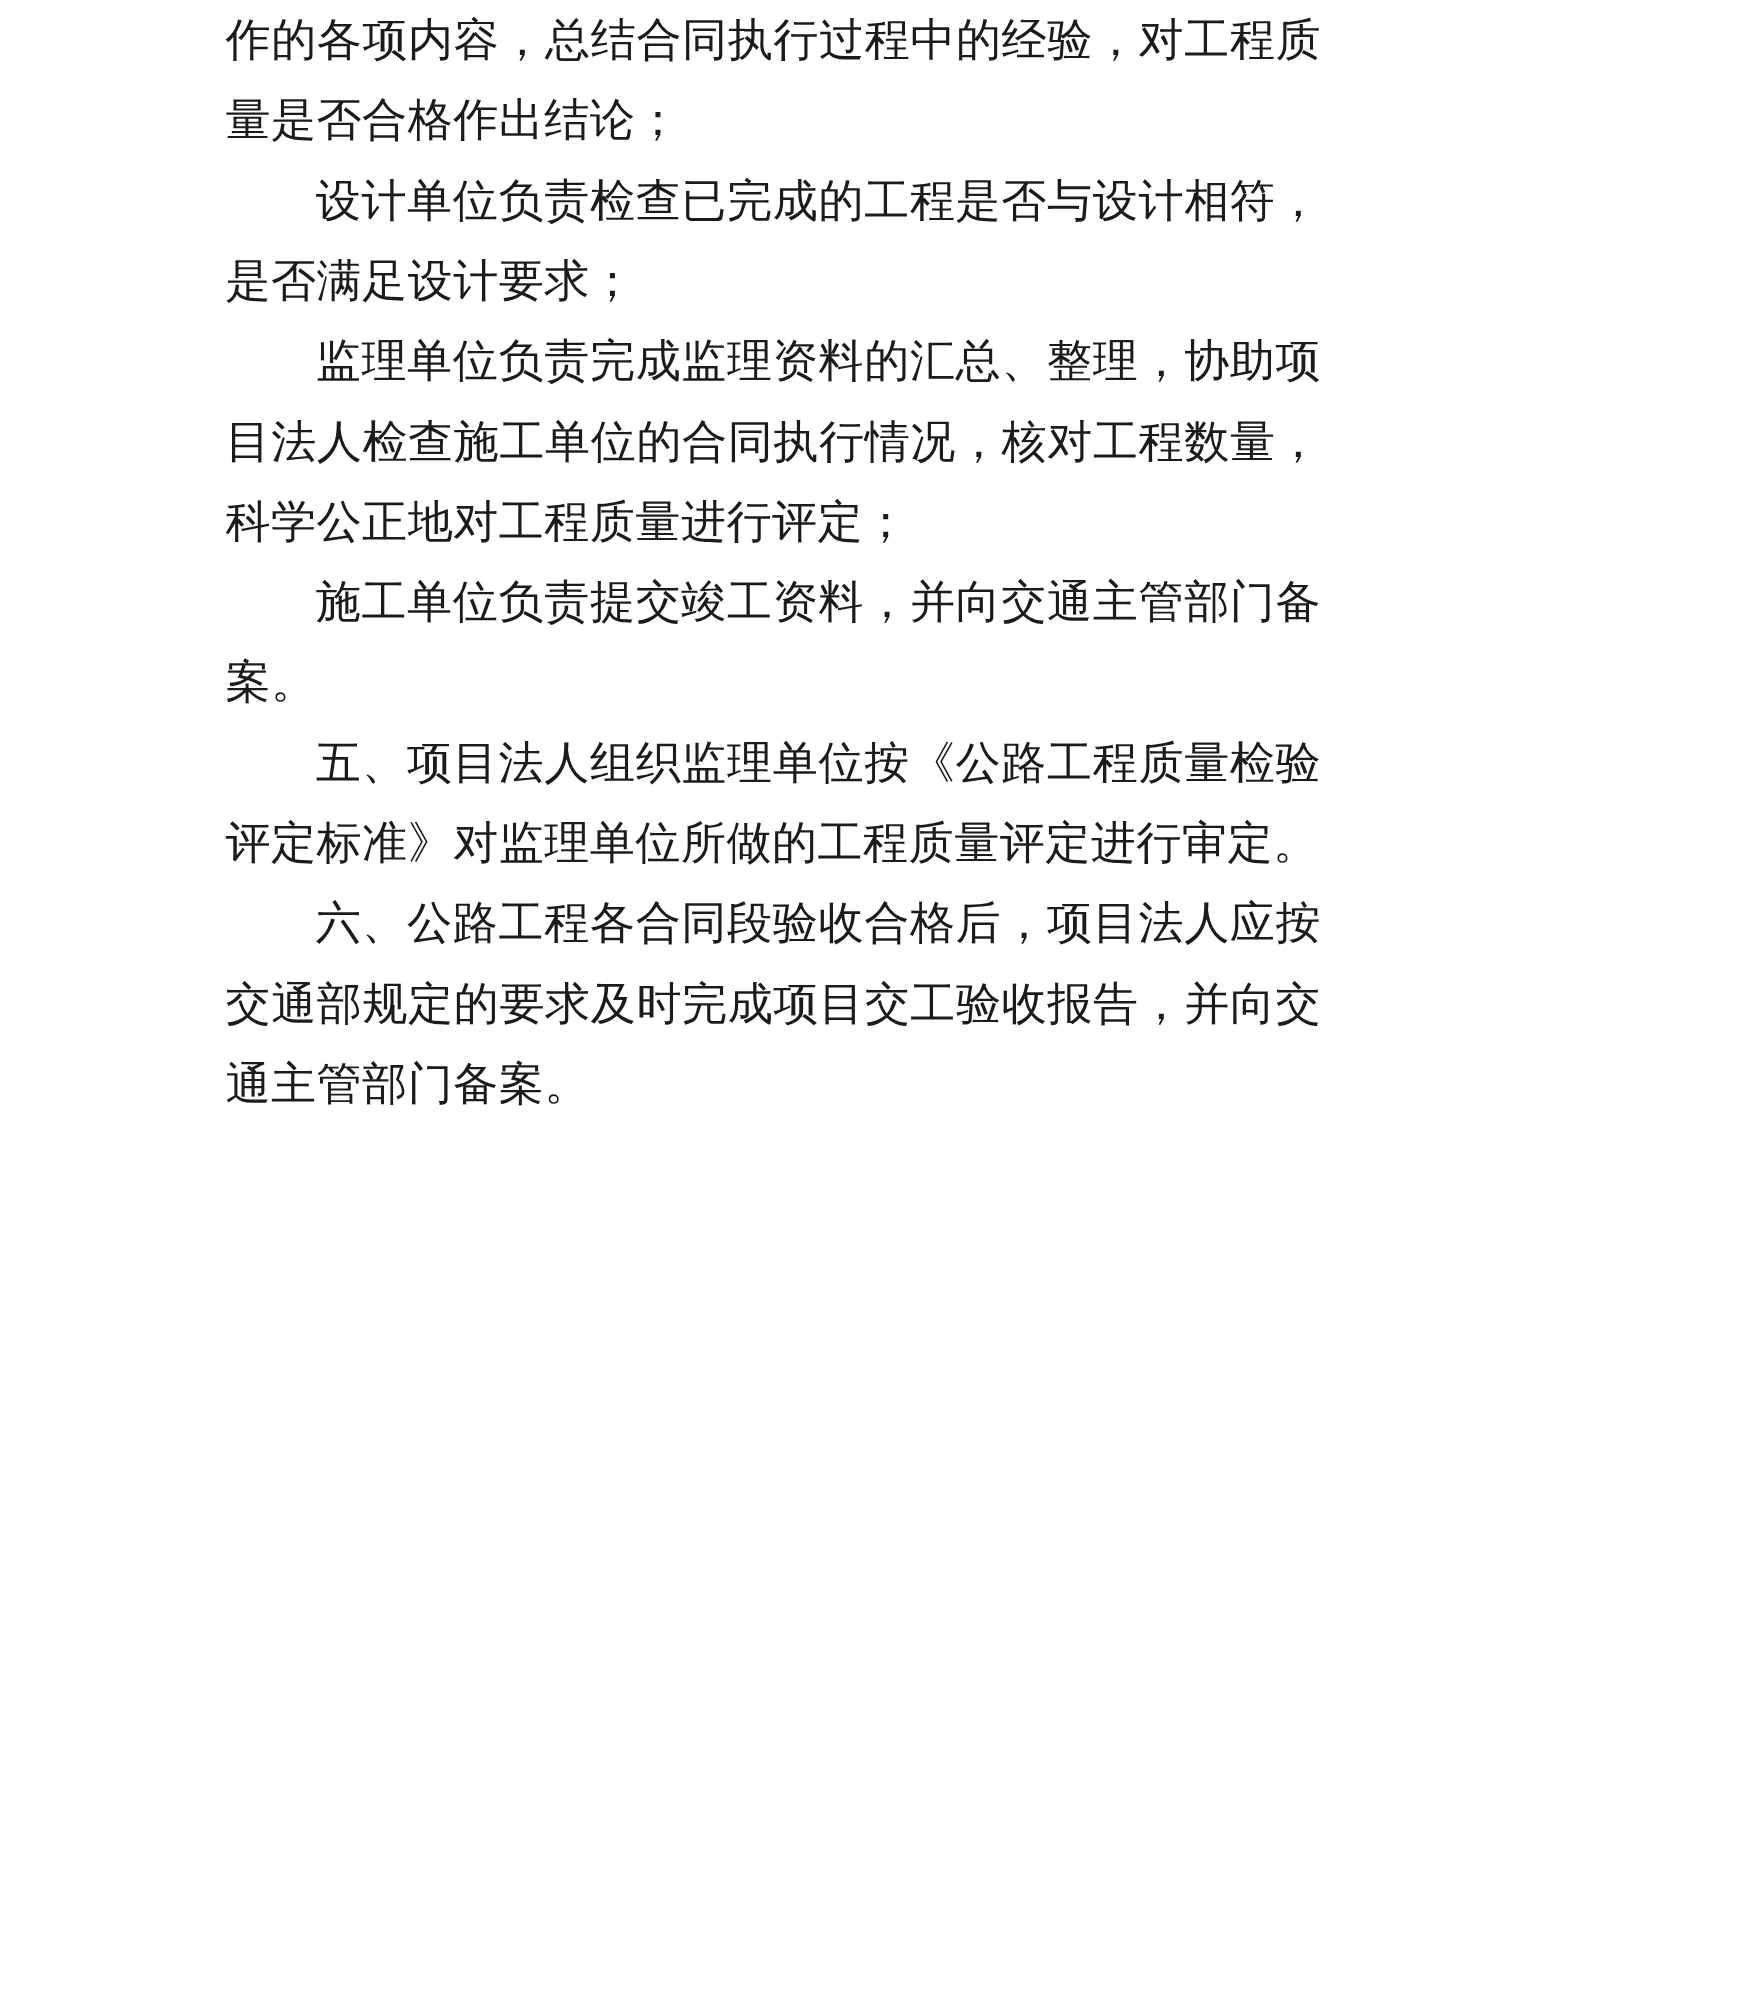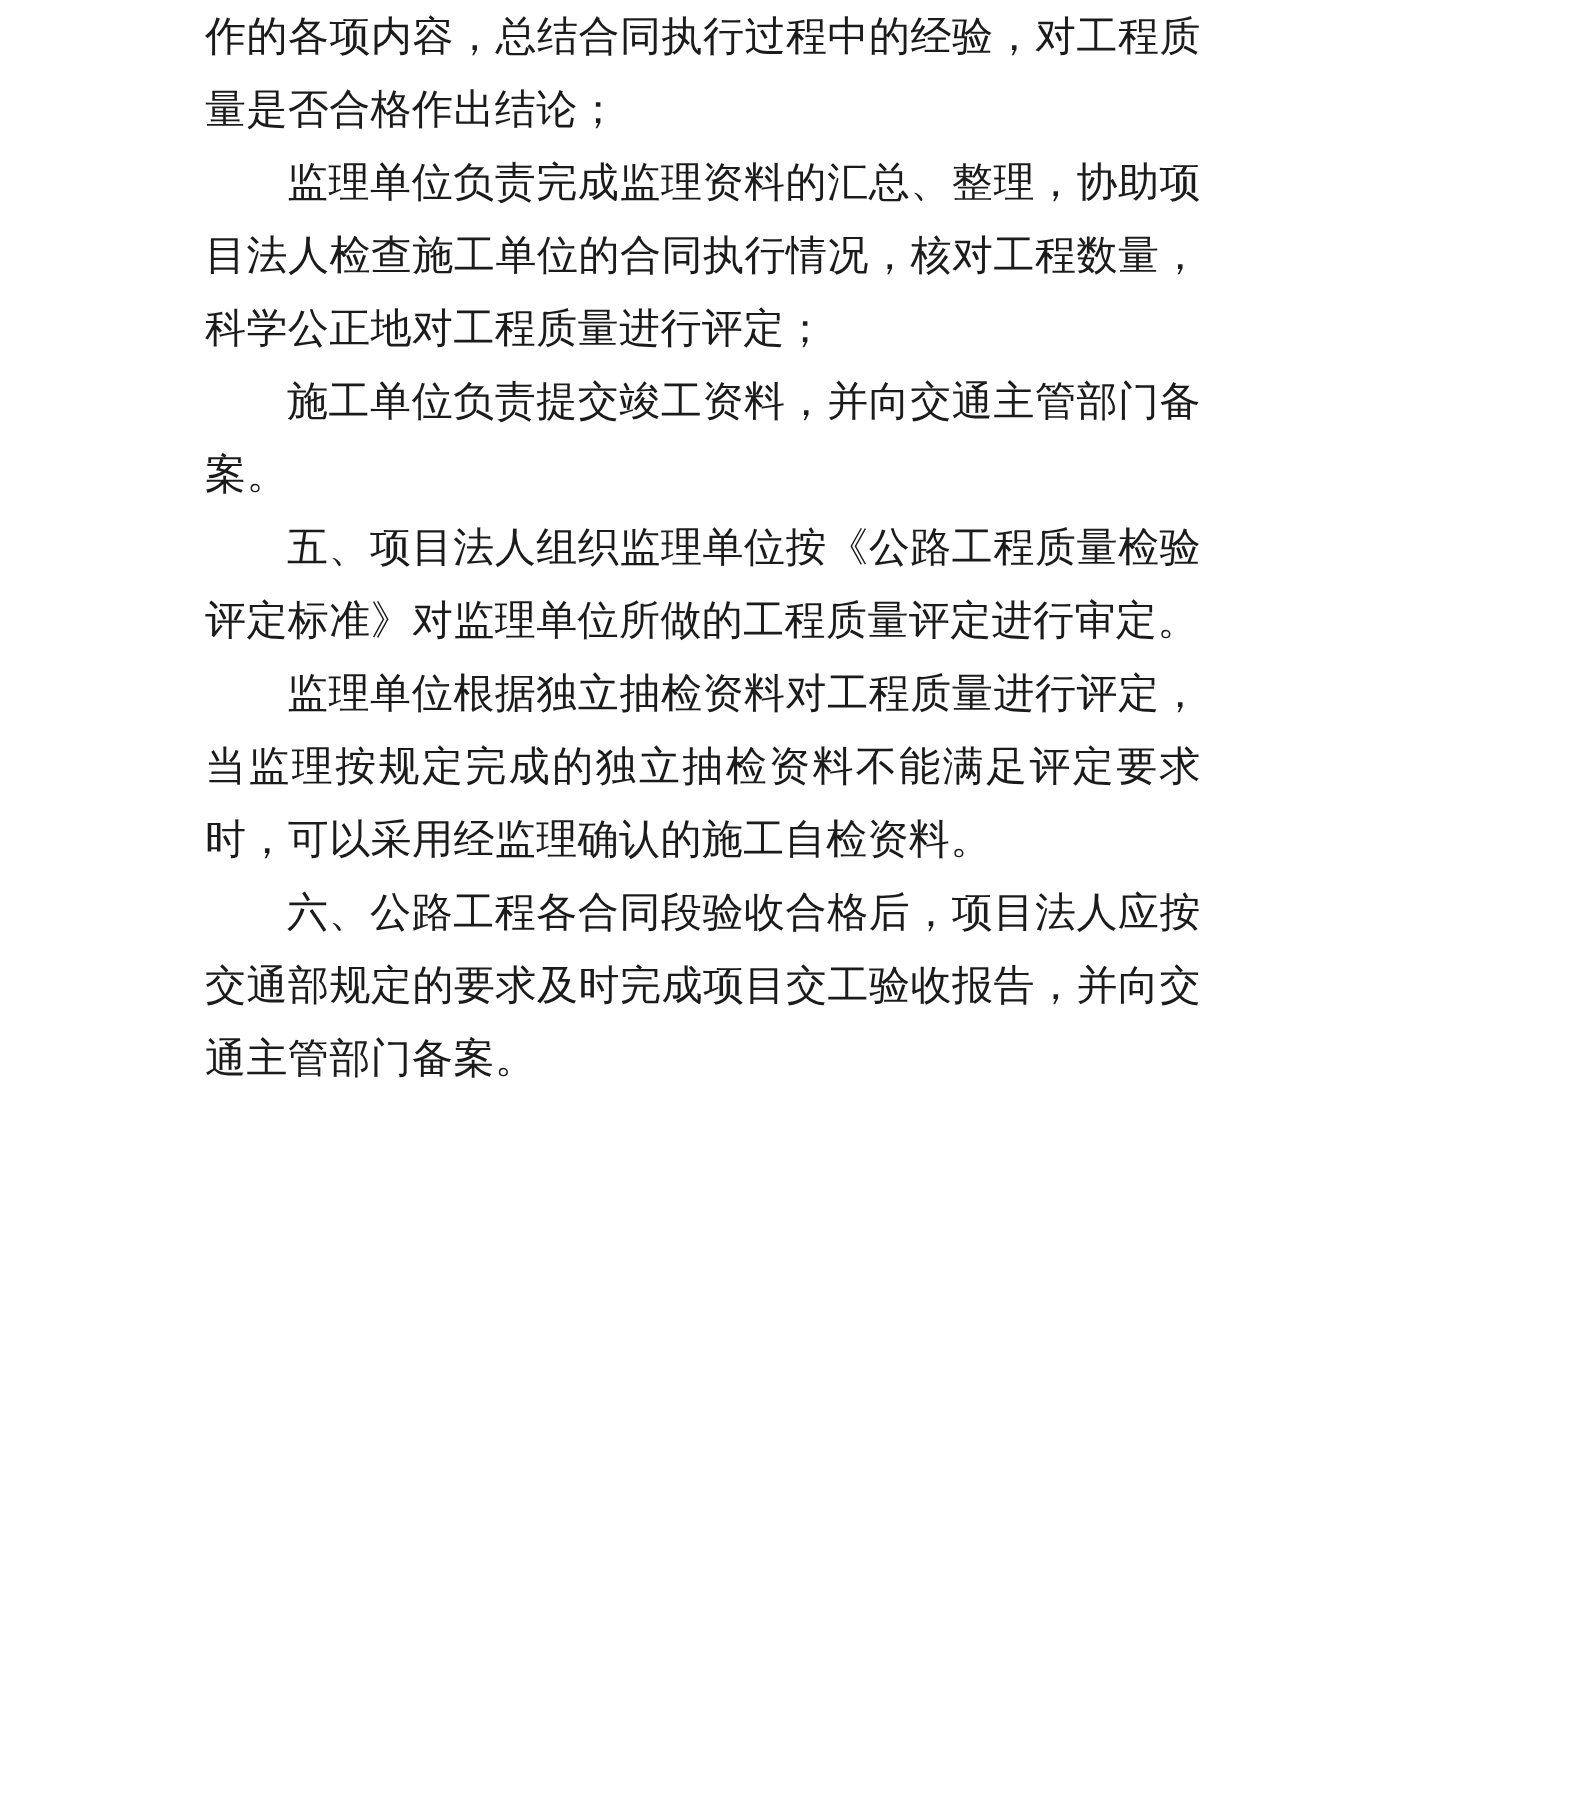--- a/index.html
+++ b/index.html
@@ -32,19 +32,19 @@
   .para.cont {
     text-indent: 0;
   }
 </style>
 </head>
 <body>
 
 <div class="page">
   <div class="doc-body">
     <p class="para cont">作的各项内容，总结合同执行过程中的经验，对工程质量是否合格作出结论；</p>
+    <p class="para">设计单位负责检查已完成的工程是否与设计相符，是否满足设计要求；</p>
     <p class="para">监理单位负责完成监理资料的汇总、整理，协助项目法人检查施工单位的合同执行情况，核对工程数量，科学公正地对工程质量进行评定；</p>
     <p class="para">施工单位负责提交竣工资料，并向交通主管部门备案。</p>
     <p class="para">五、项目法人组织监理单位按《公路工程质量检验评定标准》对监理单位所做的工程质量评定进行审定。</p>
-    <p class="para">监理单位根据独立抽检资料对工程质量进行评定，当监理按规定完成的独立抽检资料不能满足评定要求时，可以采用经监理确认的施工自检资料。</p>
     <p class="para">六、公路工程各合同段验收合格后，项目法人应按交通部规定的要求及时完成项目交工验收报告，并向交通主管部门备案。</p>
   </div>
 </div>
 
 </body></html>

